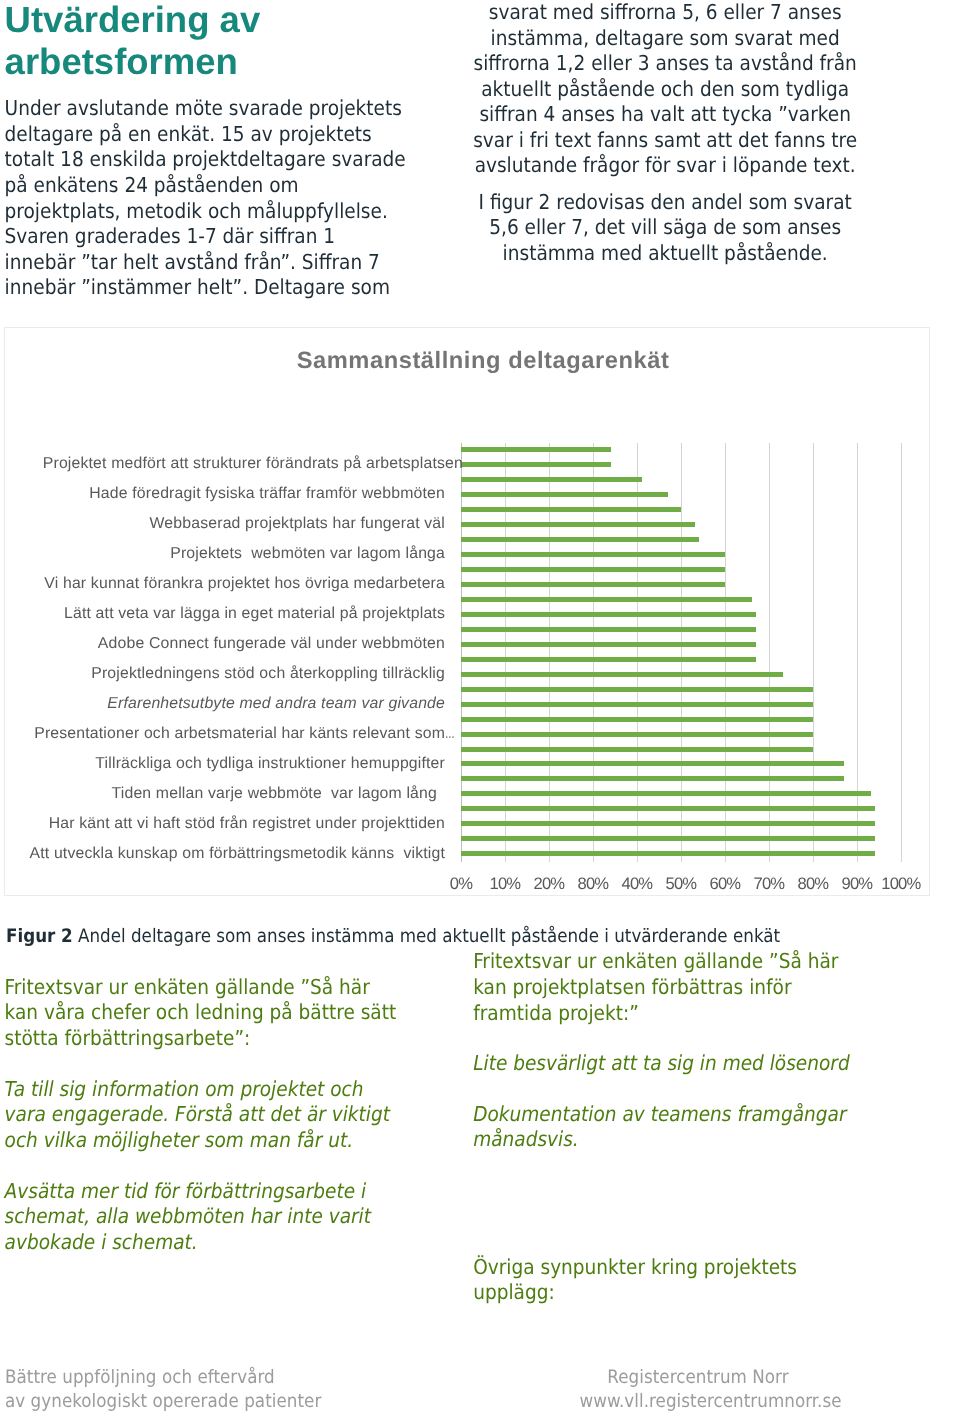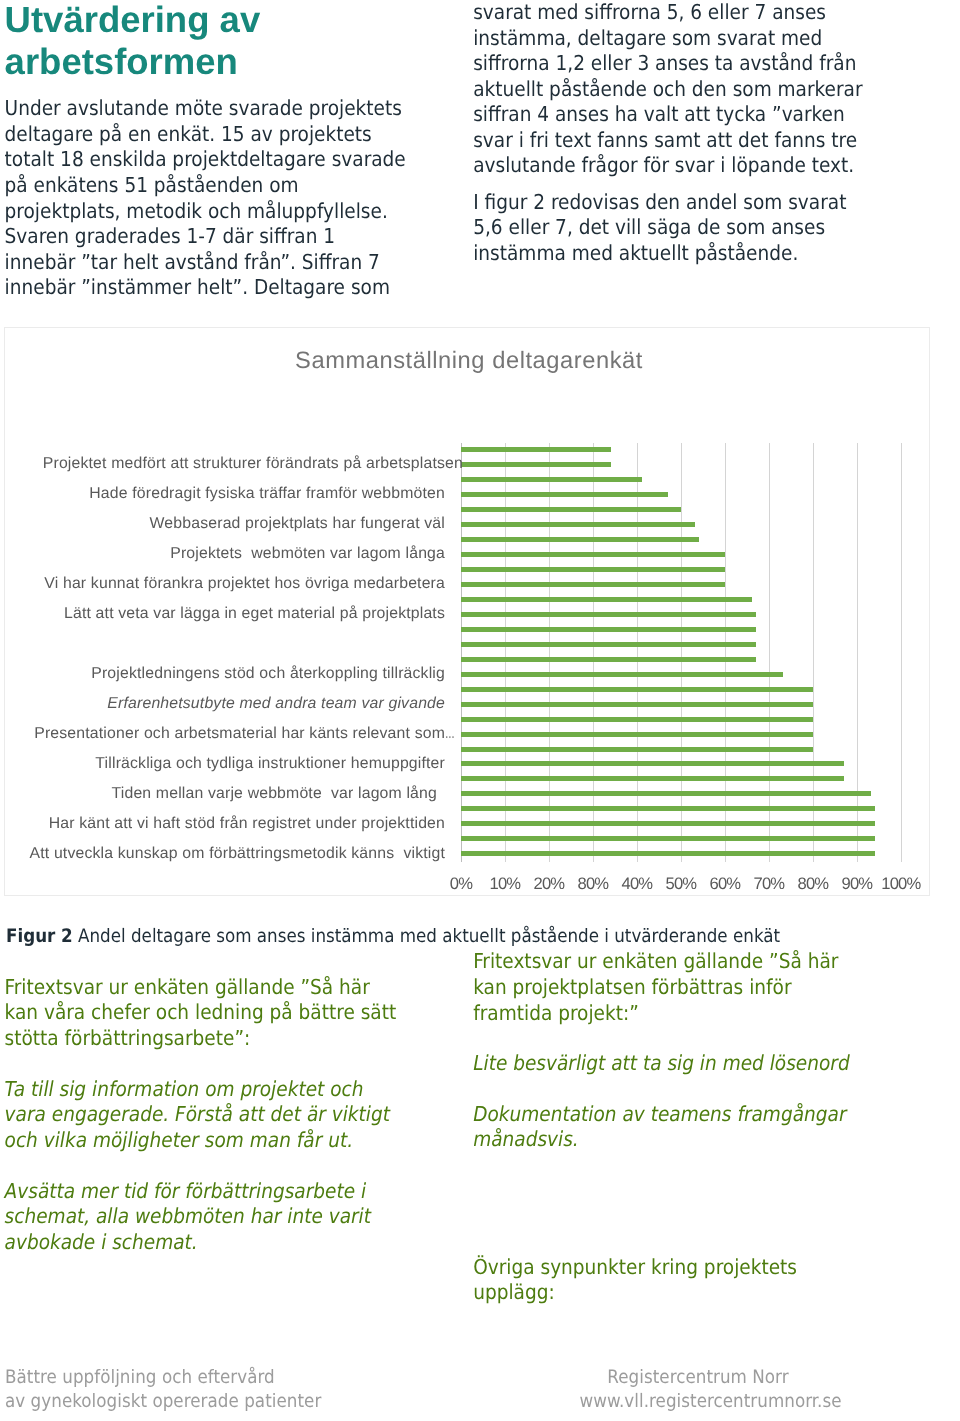--- a/index.html
+++ b/index.html
@@ -11,30 +11,30 @@
   .page{position:absolute;left:0;top:0;width:960px;height:1421px;background:#ffffff;}
 
   
   #heading{position:absolute;left:4.6px;top:-0.7px;width:460px;
            font-family:"Liberation Sans",sans-serif;
            color:#17887C;font-weight:bold;font-size:36.5px;line-height:41.5px;
            white-space:nowrap;}
   .bodytext{color:#1f2d37;font-size:20.6px;line-height:24.75px;white-space:nowrap;}
   #colL{position:absolute;left:4.6px;top:96.3px;}
   #colL .ln{height:25.57px;}
-  #colR{position:absolute;left:473.2px;top:-0.1px;}
+  #colR{position:absolute;left:473.2px;top:-0.1px;text-align:center;}
   #colR .ln{height:25.6px;}
   #colR .gap{height:10.8px;}
 
   
   #chart{position:absolute;left:4px;top:327px;width:926px;height:569px;
          background:#ffffff;border:1px solid #ebebeb;box-sizing:border-box;}
-  #chart-title{position:absolute;left:2px;top:18.7px;width:100%;text-align:center;
+  #chart-title{position:absolute;left:16px;top:18.7px;width:100%;text-align:center;
       font-family:"Liberation Sans",sans-serif;
-      font-size:23.7px;line-height:28px;color:#757575;font-weight:400;letter-spacing:0.55px;}
+      font-size:23.7px;line-height:28px;color:#757575;font-weight:700;letter-spacing:0.55px;}
   #plot{position:absolute;left:0;top:0;width:100%;height:100%;}
   .gridline{position:absolute;width:1px;background:#d4d4d4;}
   .axisline{position:absolute;width:1px;background:#bdbdbd;}
   .bar{position:absolute;height:5px;background:#70AD47;}
   .catlabel{position:absolute;text-align:right;
       font-family:"Liberation Sans",sans-serif;
       font-size:15.8px;letter-spacing:0.17px;color:#595959;white-space:pre;
       transform:translateY(-50%);}
   .truncmark{position:absolute;left:100%;display:inline-block;transform-origin:left center;transform:scaleX(0.62);}
   .ticklabel{position:absolute;font-family:"Liberation Sans",sans-serif;
@@ -70,33 +70,33 @@
 
   <div id="heading">
     <div>Utvärdering av</div>
     <div>arbetsformen</div>
   </div>
 
   <div id="colL" class="bodytext">
       <div class="ln">Under avslutande möte svarade projektets</div>
       <div class="ln">deltagare på en enkät. 15 av projektets</div>
       <div class="ln">totalt 18 enskilda projektdeltagare svarade</div>
-      <div class="ln">på enkätens 51 påståenden om</div>
+      <div class="ln">på enkätens 24 påståenden om</div>
       <div class="ln">projektplats, metodik och måluppfyllelse.</div>
       <div class="ln">Svaren graderades 1-7 där siffran 1</div>
       <div class="ln">innebär ”tar helt avstånd från”. Siffran 7</div>
       <div class="ln">innebär ”instämmer helt”. Deltagare som</div>
     </div>
 
   <div id="colR" class="bodytext">
     <div>
         <div class="ln">svarat med siffrorna 5, 6 eller 7 anses</div>
         <div class="ln">instämma, deltagare som svarat med</div>
         <div class="ln">siffrorna 1,2 eller 3 anses ta avstånd från</div>
-        <div class="ln">aktuellt påstående och den som markerar</div>
+        <div class="ln">aktuellt påstående och den som tydliga</div>
         <div class="ln">siffran 4 anses ha valt att tycka ”varken</div>
         <div class="ln">svar i fri text fanns samt att det fanns tre</div>
         <div class="ln">avslutande frågor för svar i löpande text.</div>
       </div>
     <div class="gap"></div>
     <div>
         <div class="ln">I figur 2 redovisas den andel som svarat</div>
         <div class="ln">5,6 eller 7, det vill säga de som anses</div>
         <div class="ln">instämma med aktuellt påstående.</div>
       </div>
@@ -143,20 +143,21 @@
         <div class="bar" style="left: 456.4px; top: 478.42px; width: 413.6px;"></div>
         <div class="bar" style="left: 456.4px; top: 493.4px; width: 413.6px;"></div>
         <div class="bar" style="left: 456.4px; top: 508.38px; width: 413.6px;"></div>
         <div class="bar" style="left: 456.4px; top: 523.36px; width: 413.6px;"></div>
         <div class="catlabel" style="top: 136.38px; right: 466px;">Projektet medfört att strukturer förändrats på arbetsplatsen</div>
         <div class="catlabel" style="top: 166.34px; right: 484px;">Hade föredragit fysiska träffar framför webbmöten</div>
         <div class="catlabel" style="top: 196.3px; right: 484px;">Webbaserad projektplats har fungerat väl</div>
         <div class="catlabel" style="top: 226.26px; right: 484px;">Projektets  webmöten var lagom långa</div>
         <div class="catlabel" style="top: 256.22px; right: 484px;">Vi har kunnat förankra projektet hos övriga medarbetera</div>
         <div class="catlabel" style="top: 286.18px; right: 484px;">Lätt att veta var lägga in eget material på projektplats</div>
+        <div class="catlabel" style="top: 316.14px; right: 484px;">Adobe Connect fungerade väl under webbmöten</div>
         <div class="catlabel" style="top: 346.1px; right: 484px;">Projektledningens stöd och återkoppling tillräcklig</div>
         <div class="catlabel" style="top: 376.06px; right: 484px; font-style: italic;">Erfarenhetsutbyte med andra team var givande</div>
         <div class="catlabel" style="top: 406.02px; right: 484px;">Presentationer och arbetsmaterial har känts relevant som<span class="truncmark">…</span></div>
         <div class="catlabel" style="top: 435.98px; right: 484px;">Tillräckliga och tydliga instruktioner hemuppgifter</div>
         <div class="catlabel" style="top: 465.94px; right: 492px;">Tiden mellan varje webbmöte  var lagom lång</div>
         <div class="catlabel" style="top: 495.9px; right: 484px;">Har känt att vi haft stöd från registret under projekttiden</div>
         <div class="catlabel" style="top: 525.86px; right: 484px;">Att utveckla kunskap om förbättringsmetodik känns  viktigt</div>
         <div class="ticklabel" style="left: 455.9px; top: 545.7px;">0%</div>
         <div class="ticklabel" style="left: 499.9px; top: 545.7px;">10%</div>
         <div class="ticklabel" style="left: 543.9px; top: 545.7px;">20%</div>

